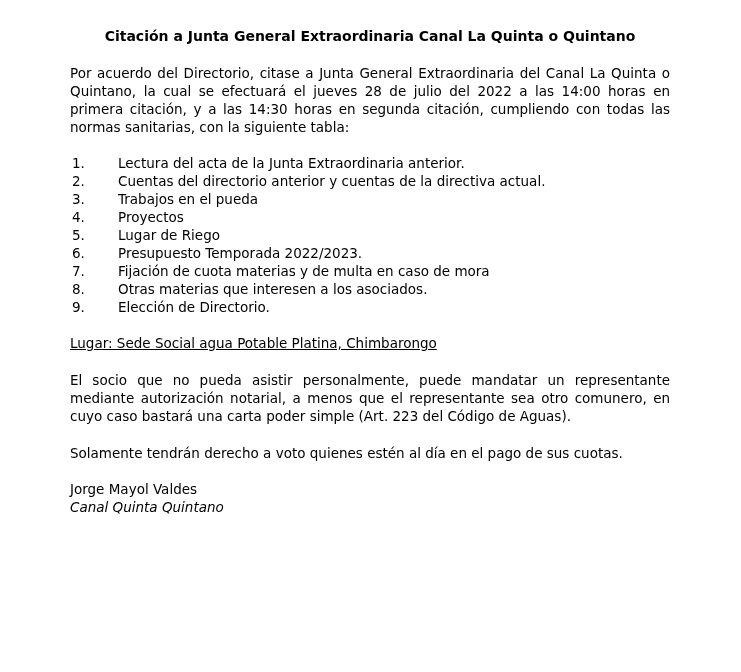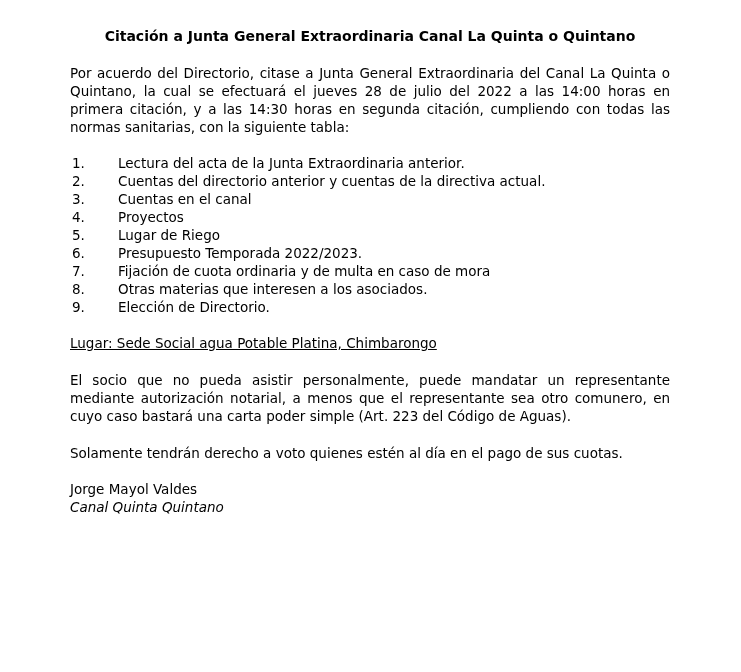--- a/index.html
+++ b/index.html
@@ -76,37 +76,37 @@
     <div class="agenda-row">
       <span class="agenda-num">1.</span>
       <span class="agenda-text">Lectura del acta de la Junta Extraordinaria anterior.</span>
     </div>
     <div class="agenda-row">
       <span class="agenda-num">2.</span>
       <span class="agenda-text">Cuentas del directorio anterior y cuentas de la directiva actual.</span>
     </div>
     <div class="agenda-row">
       <span class="agenda-num">3.</span>
-      <span class="agenda-text">Cuentas en el canal</span>
+      <span class="agenda-text">Trabajos en el pueda</span>
     </div>
     <div class="agenda-row">
       <span class="agenda-num">4.</span>
       <span class="agenda-text">Proyectos</span>
     </div>
     <div class="agenda-row">
       <span class="agenda-num">5.</span>
       <span class="agenda-text">Lugar de Riego</span>
     </div>
     <div class="agenda-row">
       <span class="agenda-num">6.</span>
       <span class="agenda-text">Presupuesto Temporada 2022/2023.</span>
     </div>
     <div class="agenda-row">
       <span class="agenda-num">7.</span>
-      <span class="agenda-text">Fijación de cuota ordinaria y de multa en caso de mora</span>
+      <span class="agenda-text">Fijación de cuota materias y de multa en caso de mora</span>
     </div>
     <div class="agenda-row">
       <span class="agenda-num">8.</span>
       <span class="agenda-text">Otras materias que interesen a los asociados.</span>
     </div>
     <div class="agenda-row">
       <span class="agenda-num">9.</span>
       <span class="agenda-text">Elección de Directorio.</span>
     </div>
   </div>

